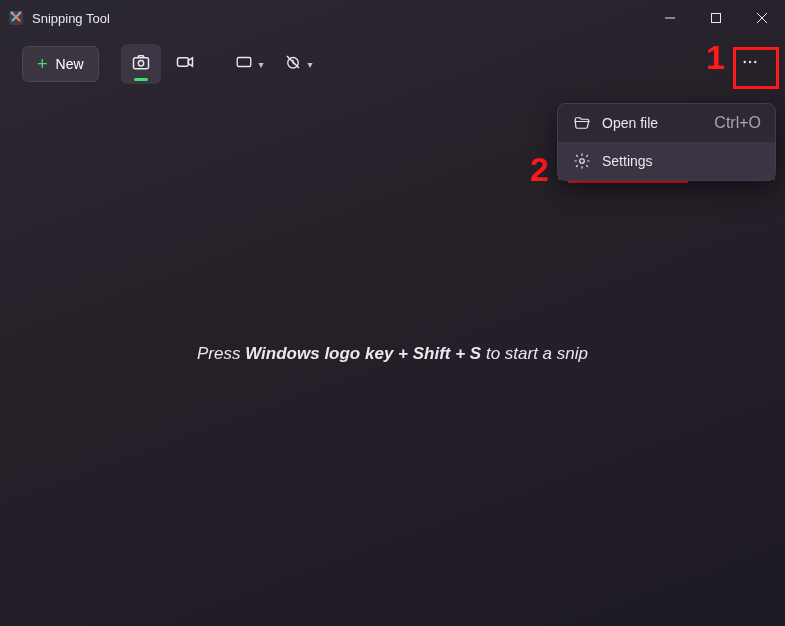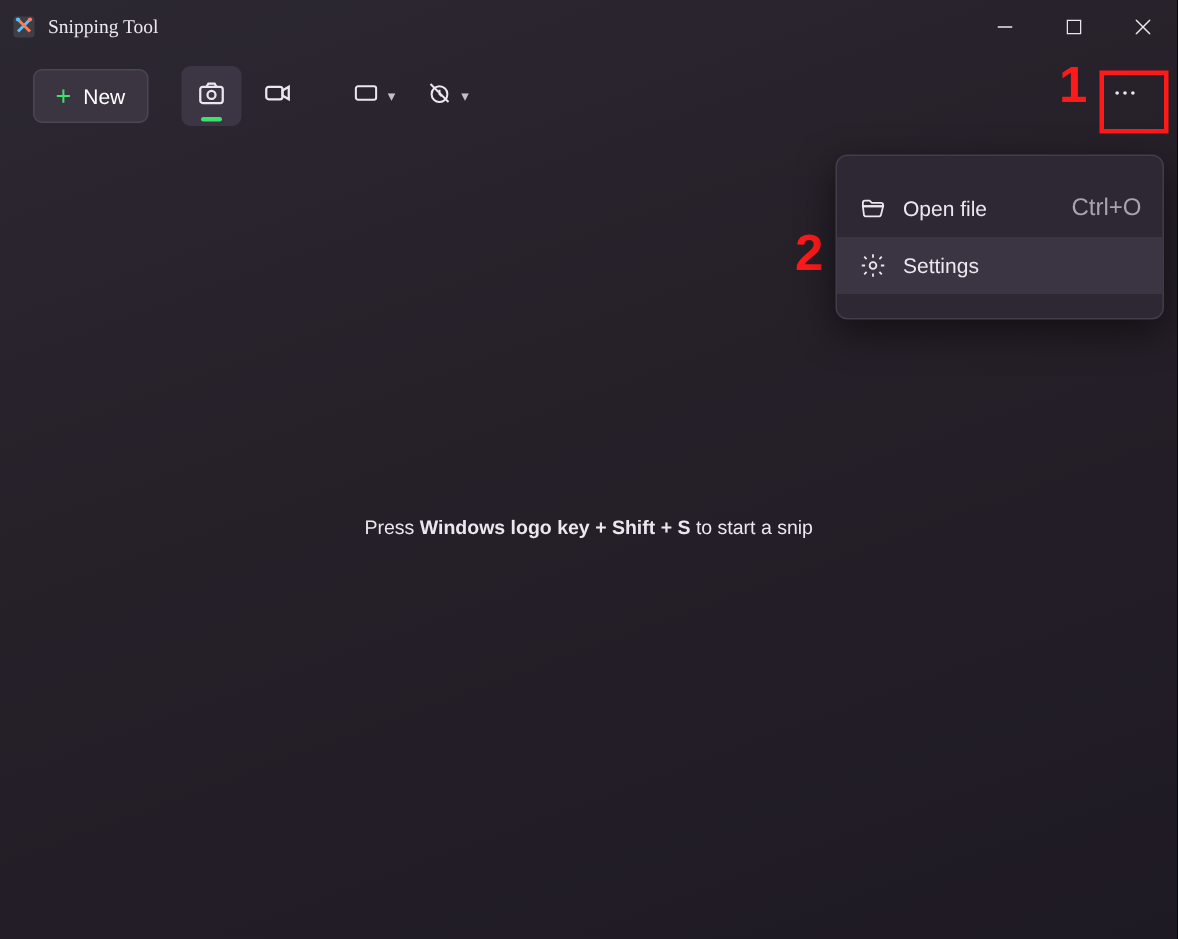--- a/index.html
+++ b/index.html
@@ -19,21 +19,20 @@
     background: linear-gradient(160deg, #2c2832 0%, #262029 40%, #1e1a23 100%);
     position: relative;
   }
   
   .titlebar {
     height: 36px;
     display: flex;
     align-items: center;
     padding: 0 0 0 8px;
     color: #eae8ee;
-    font-family: Liberation Serif, serif;
   }
   .titlebar .app-icon {
     width: 16px;
     height: 16px;
     margin-right: 8px;
     display: inline-block;
   }
   .titlebar .title {
     font-size: 13px;
     flex: 0 0 auto;
@@ -135,21 +134,21 @@
   
   .menu {
     position: absolute;
     top: 103px;
     right: 9px;
     width: 219px;
     background: #2e2834;
     border: 1px solid #433d4b;
     border-radius: 8px;
     box-shadow: 0 8px 24px rgba(0,0,0,.5);
-    padding: 16px 0;
+    padding: 0 0;
     color: #eae8ee;
     z-index: 5;
   }
   .menu-item {
     display: flex;
     align-items: center;
     height: 38px;
     padding: 0 14px;
     font-size: 14px;
   }
@@ -166,21 +165,22 @@
   .menu-item.hover { background: #3b3443; }
 
   
   .center-text {
     position: absolute;
     top: 344px;
     left: 0;
     right: 0;
     text-align: center;
     color: #eae8ee;
-    font-size: 13px;
+    font-size: 17px;
+    font-style: italic;
   }
   .center-text .bold { font-weight: 600; }
 
   
   .anno {
     position: absolute;
     color: #ff1a1a;
     font-size: 34px;
     font-weight: 700;
     font-family: Arial, sans-serif;

